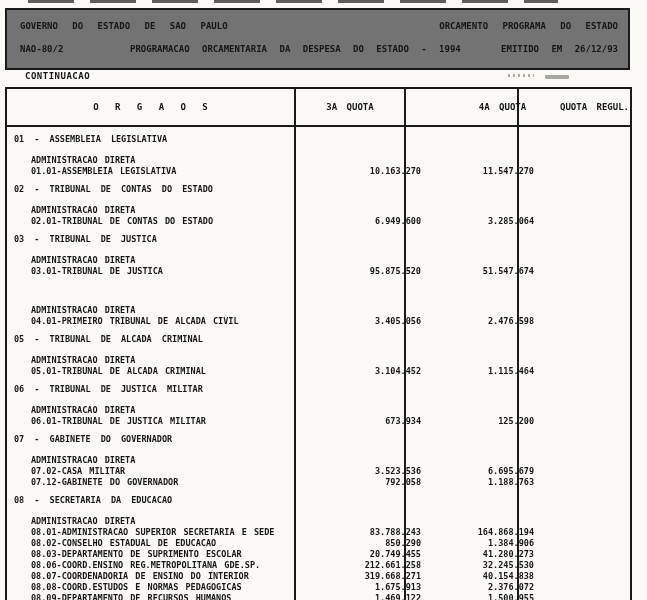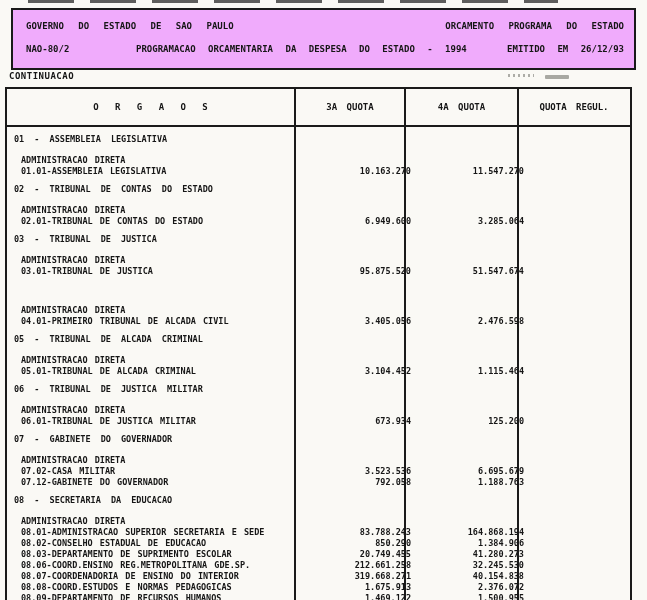--- a/index.html
+++ b/index.html
@@ -26,65 +26,65 @@
     background:repeating-linear-gradient(90deg,#9a9a94 0 2px,transparent 2px 5px);
     opacity:.8;
   }
   .smudge-dash{
     position:absolute;top:75px;left:545px;width:24px;height:4px;
     background:#8c8c86;opacity:.75;border-radius:1px;
   }
 
   
   .header-box{
-    position:absolute;left:11px;top:8px;width:621px;height:58px;
-    border:2px solid #1a1a1a;background:#f0abfc;
+    position:absolute;left:5px;top:8px;width:621px;height:58px;
+    border:2px solid #1a1a1a;background:#737373;
   }
   .header-box .h-line{position:absolute;left:0;right:0;height:12px;font-size:9px;word-spacing:9px;white-space:pre;}
   .h1{top:11px;}
   .h2{top:34px;}
   .h-left{position:absolute;left:13px;top:0;}
   .h-right{position:absolute;right:10px;top:0;}
   .h-center{position:absolute;left:123px;top:0;word-spacing:7px;text-align:right;}
   .h2 .h-right{word-spacing:7px;}
 
   .continuation{
-    position:absolute;left:9px;top:71px;font-size:9px;letter-spacing:.5px;
+    position:absolute;left:25px;top:71px;font-size:9px;letter-spacing:.5px;
   }
 
   
   .table{
     position:absolute;left:5px;top:87px;width:623px;height:513px;
     border-left:2px solid #1a1a1a;border-right:2px solid #1a1a1a;border-top:2px solid #1a1a1a;
     background:#faf9f5;
   }
   .v-divider{position:absolute;top:0;bottom:0;width:2px;background:#1a1a1a;}
   .vd1{left:287px;} .vd2{left:397px;} .vd3{left:510px;}
 
   .thead{
     position:relative;height:36px;border-bottom:2px solid #1a1a1a;
     display:flex;align-items:center;font-size:9px;
   }
   .th{text-align:center;}
   .th1{width:288px;word-spacing:9px;letter-spacing:1px;}
   .th2{width:110px;word-spacing:4px;}
-  .th3{width:113px;word-spacing:4px;}
+  .th3{width:113px;word-spacing:4px;padding-left:41px;}
   .th4{flex:1;word-spacing:4px;}
 
   .tbody{position:relative;}
 
   .section{padding-top:7px;}
   .line{display:flex;height:11px;line-height:11px;font-size:8.5px;}
   .line.blank{height:10px;}
   .c1{width:288px;white-space:pre;overflow:hidden;}
   .c2{width:110px;text-align:right;padding-right:8px;box-sizing:border-box;}
   .c3{width:113px;text-align:right;padding-right:8px;box-sizing:border-box;}
   .c4{flex:1;}
   .sec-title .c1{padding-left:7px;word-spacing:5px;}
-  .sec-sub .c1,.item .c1{padding-left:14px;word-spacing:2px;}
+  .sec-sub .c1,.item .c1{padding-left:24px;word-spacing:2px;}
 </style>
 </head>
 <body>
 
 <div class="page">
 
   <div class="top-edge-line"></div>
   <div class="smudge-dots"></div>
   <div class="smudge-dash"></div>
 

